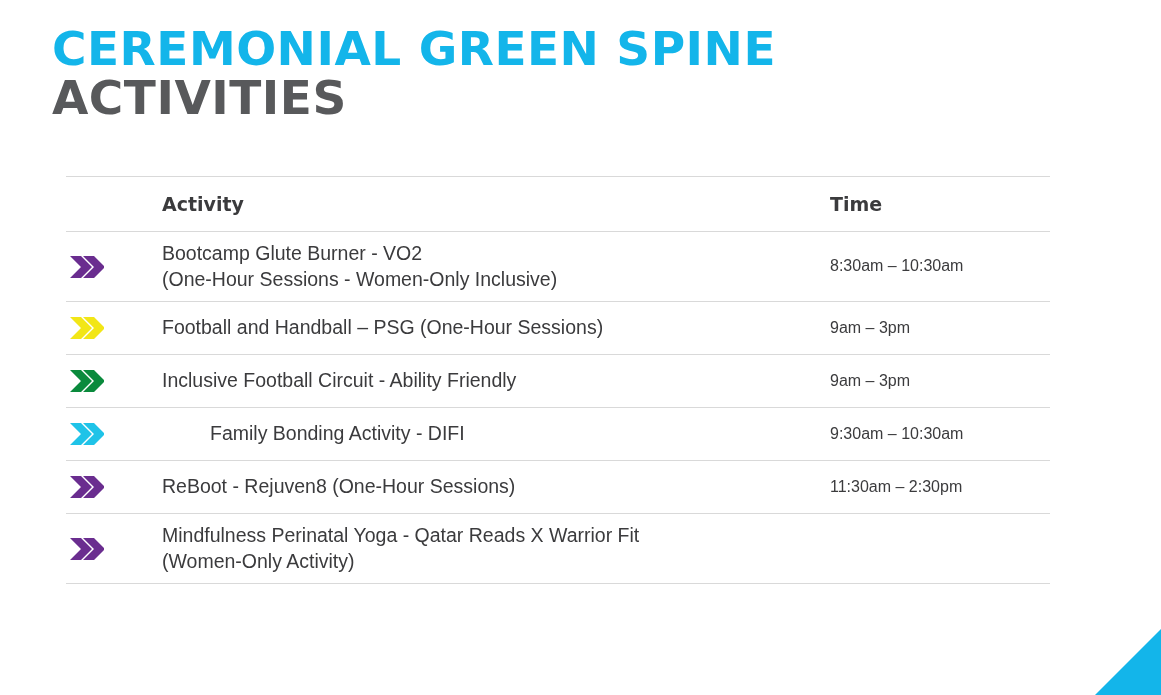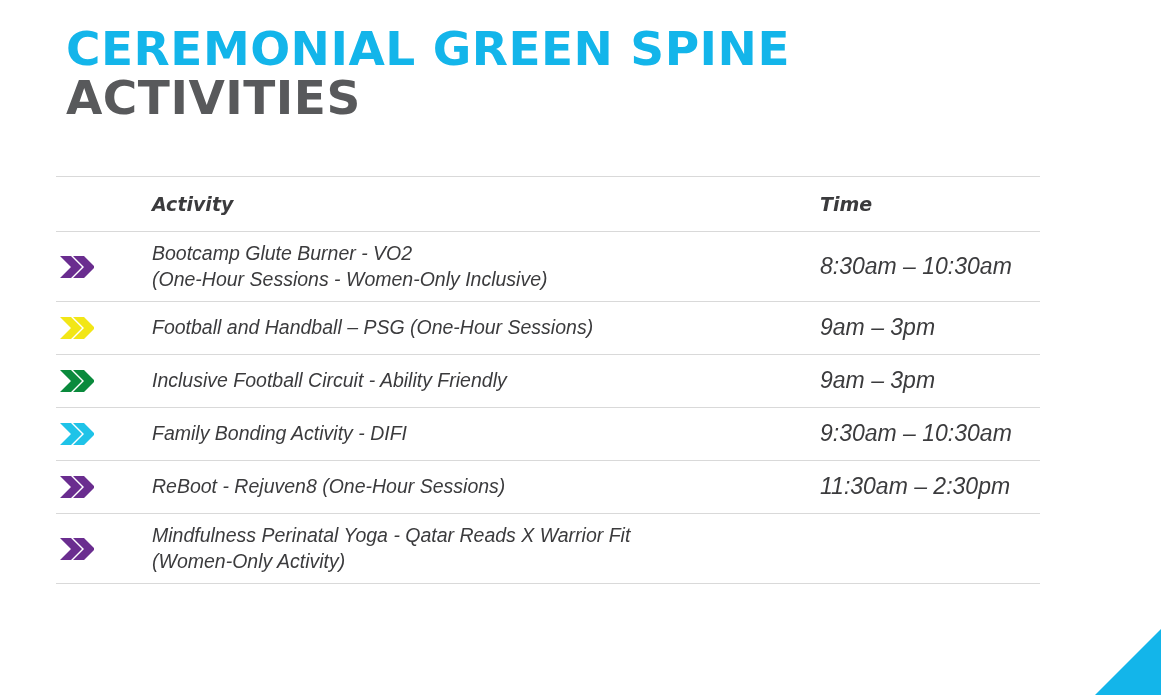--- a/index.html
+++ b/index.html
@@ -18,21 +18,21 @@
   .page {
     position: relative;
     width: 1161px;
     height: 695px;
     box-sizing: border-box;
   }
 
   
   .title-block {
     position: absolute;
-    left: 66px;
+    left: 52px;
     top: 24px;
   }
   .title-line1 {
     font-family: "DejaVu Sans", sans-serif;
     font-weight: bold;
     font-size: 47px;
     line-height: 1.05;
     letter-spacing: 0.5px;
     color: #13b5ea;
     text-transform: uppercase;
@@ -47,24 +47,23 @@
     letter-spacing: 0.5px;
     color: #58595b;
     text-transform: uppercase;
     margin: 0;
     white-space: nowrap;
   }
 
   
   .table {
     position: absolute;
-    left: 56px;
+    left: 66px;
     top: 176px;
     width: 984px;
-    font-style: italic;
   }
   .row {
     display: flex;
     align-items: center;
     border-bottom: 1px solid #d9d9d9;
     box-sizing: border-box;
   }
   .row.header-row {
     border-top: 1px solid #d9d9d9;
     height: 56px;
@@ -96,21 +95,21 @@
     color: #3b3b3d;
   }
 
   .activity-text {
     font-size: 19.5px;
     color: #3b3b3d;
     line-height: 1.3;
     white-space: pre-line;
   }
   .time-text {
-    font-size: 23px;
+    font-size: 16px;
     color: #3b3b3d;
     line-height: 1.3;
     white-space: nowrap;
   }
 
   
   .chev-icon {
     display: block;
     width: 34px;
     height: 26px;
@@ -186,21 +185,21 @@
               <polygon points="13,2 24,2 35,13 24,24 13,24 24,13" fill="#0a8a3c"></polygon>
             </svg>
           </div>
           <div class="col-activity">
             <div class="activity-text">Inclusive Football Circuit - Ability Friendly</div>
           </div>
           <div class="col-time">
             <div class="time-text">9am – 3pm</div>
           </div>
         </div>
-        <div class="row" style="min-height: 53px;">
+        <div class="row" style="min-height: 53px; gap: 48px;">
           <div class="col-icon">
             <svg class="chev-icon" viewBox="0 0 34 26">
               <polygon points="0,2 11,2 22,13 11,24 0,24 11,13" fill="#1fc3e8"></polygon>
               <polygon points="13,2 24,2 35,13 24,24 13,24 24,13" fill="#1fc3e8"></polygon>
             </svg>
           </div>
           <div class="col-activity">
             <div class="activity-text">Family Bonding Activity - DIFI</div>
           </div>
           <div class="col-time">

